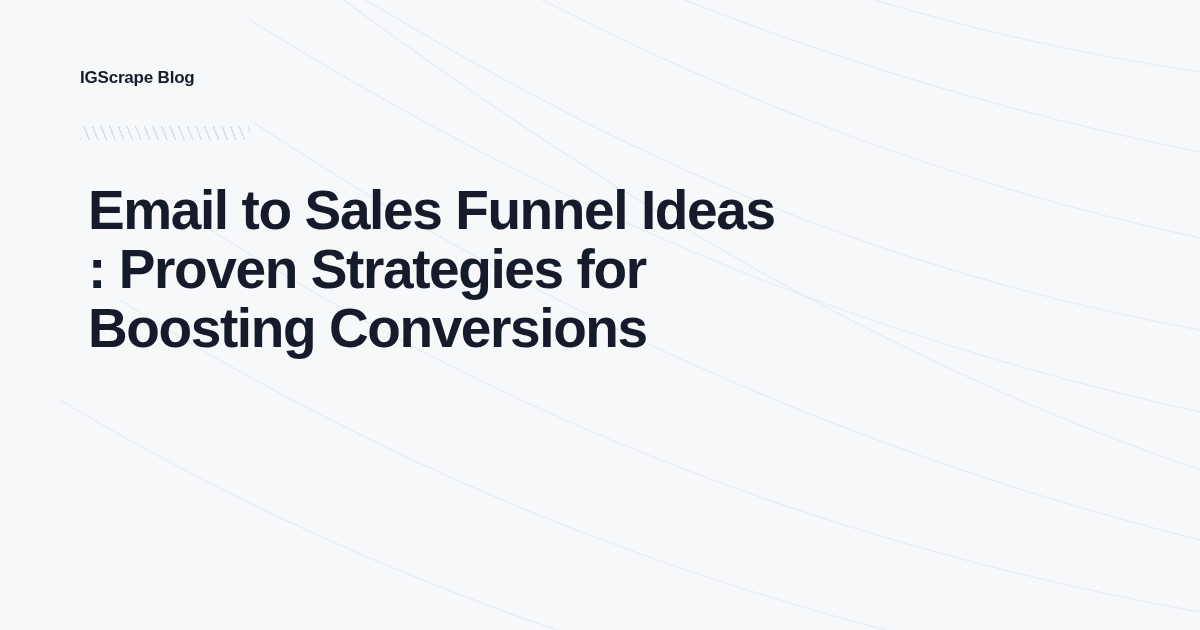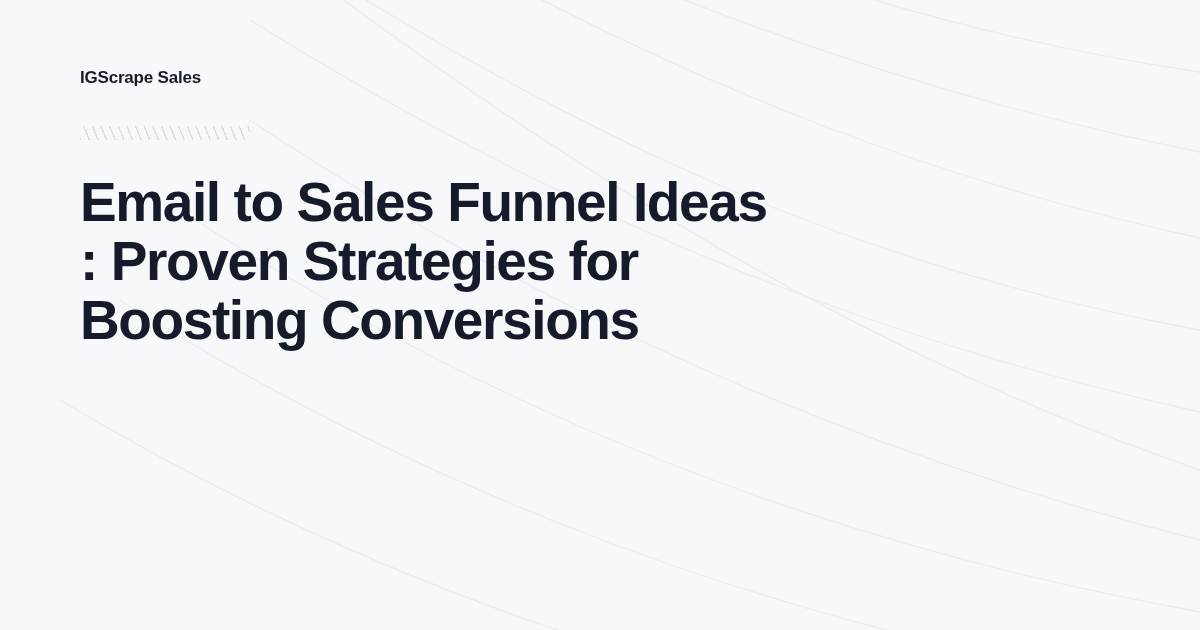--- a/index.html
+++ b/index.html
@@ -66,21 +66,21 @@
       rgba(0,0,0,0) 1.4px,
       rgba(0,0,0,0) 8px
     );
   }
 
   .headline {
     position: absolute;
     left: 80px;
     top: 173px;
     width: 700px;
-    margin: 0;
+    margin: 8px;
     font-size: 55px;
     font-weight: 700;
     line-height: 59px;
     letter-spacing: -1.4px;
     color: #151b2b;
     word-break: normal;
   }
 </style>
 </head>
 <body>
@@ -97,20 +97,20 @@
       <path d="M 120 300 C 420 490, 760 620, 1160 690"></path>
       <path d="M 430 -60 C 680 80, 930 180, 1200 238"></path>
       <path d="M 520 -70 C 760 40, 990 110, 1200 152"></path>
       <path d="M 60  400 C 360 580, 700 700, 1100 760"></path>
       <path d="M 700 -60 C 880 10, 1050 50, 1200 72"></path>
     </g>
   </svg>
 
   <div class="content">
 
-    <div class="brand">IGScrape Sales</div>
+    <div class="brand">IGScrape Blog</div>
 
     <div class="hatch-rule"></div>
 
     <h1 class="headline">Email to Sales Funnel Ideas : Proven Strategies for Boosting Conversions</h1>
 
   </div>
 </div>
 
 </body></html>

